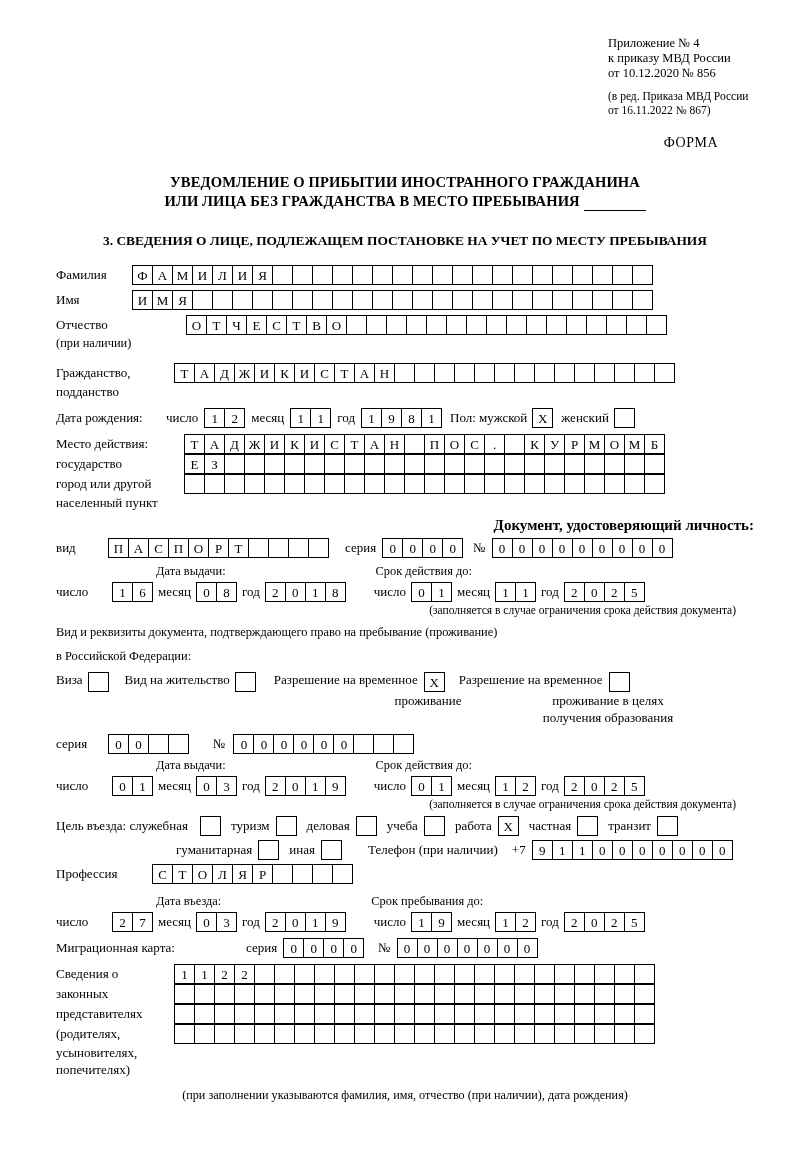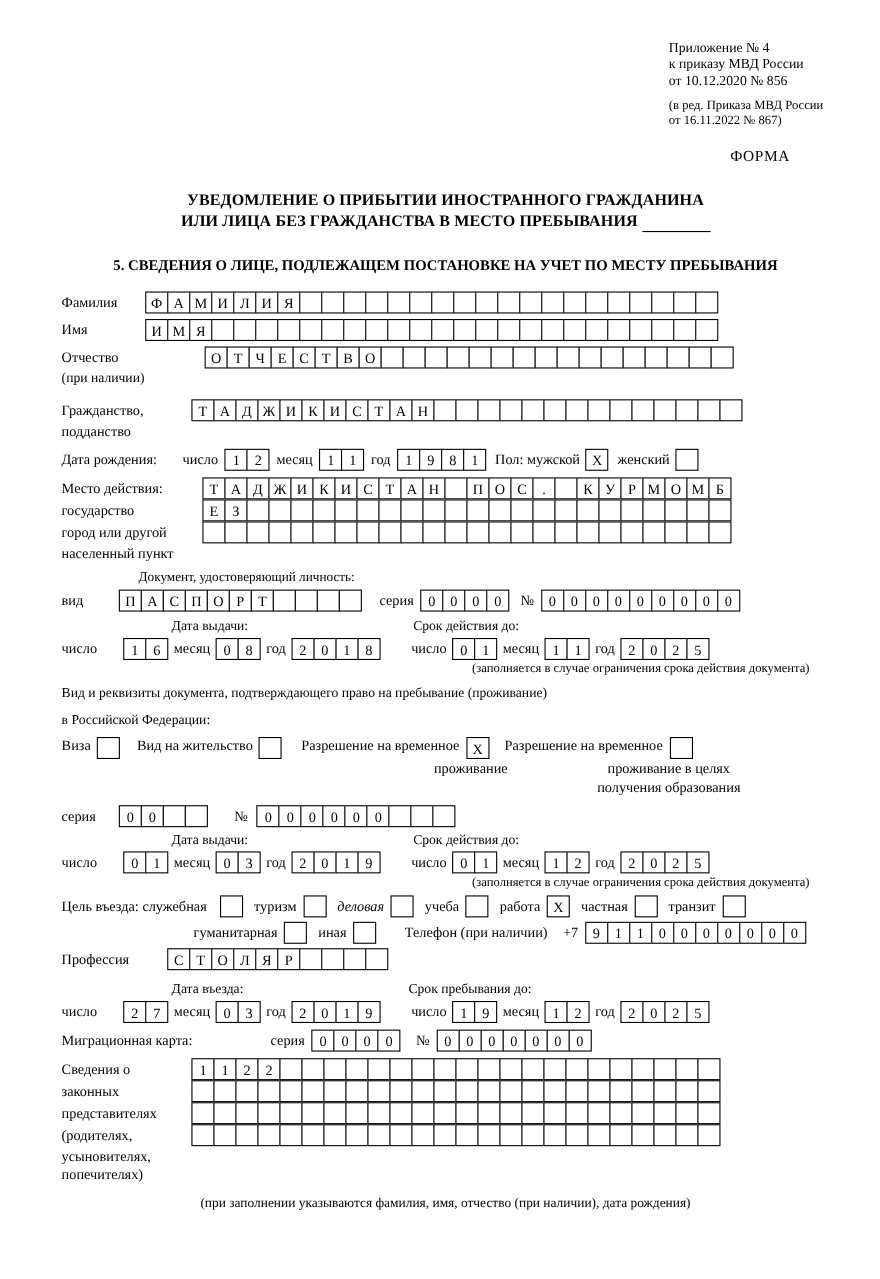--- a/index.html
+++ b/index.html
@@ -80,21 +80,21 @@
   }
   .cell:first-child{margin-left:0;}
   .bold{font-weight:bold;}
   
   .sqr{
     width:21px;height:20px;border:1px solid #000;box-sizing:border-box;
     display:inline-block;text-align:center;line-height:19px;font-size:13px;
     vertical-align:middle;
   }
   .doc-head{
-    text-align:left;font-weight:normal;font-size:12px;margin:6px 0 4px 0;
+    text-align:right;font-weight:bold;font-size:15px;margin:6px 0 4px 0;
   }
   .centered-note{text-align:right;font-size:11.5px;margin:2px 0 6px 0;padding-right:18px;}
   .smallcap{font-size:12.4px;}
   .bottom-note{
     text-align:center;font-size:12.2px;margin-top:10px;
   }
 </style>
 </head>
 <body>
 
@@ -110,21 +110,21 @@
   </div>
 
   <div class="forma">ФОРМА</div>
 
   <div class="title">
     <span>УВЕДОМЛЕНИЕ О ПРИБЫТИИ ИНОСТРАННОГО ГРАЖДАНИНА</span><br>
     <span>ИЛИ ЛИЦА БЕЗ ГРАЖДАНСТВА В МЕСТО ПРЕБЫВАНИЯ</span>
     <span class="ul"></span>
   </div>
 
-  <div class="subtitle">5. СВЕДЕНИЯ О ЛИЦЕ, ПОДЛЕЖАЩЕМ ПОСТАНОВКЕ НА УЧЕТ ПО МЕСТУ ПРЕБЫВАНИЯ</div>
+  <div class="subtitle">3. СВЕДЕНИЯ О ЛИЦЕ, ПОДЛЕЖАЩЕМ ПОСТАНОВКЕ НА УЧЕТ ПО МЕСТУ ПРЕБЫВАНИЯ</div>
 
   <div class="row" style="margin-bottom:5px;">
     <div class="lbl" style="width:76px;">Фамилия</div>
     <div class="boxes" id="surname-boxes">
         <div class="cell">Ф</div>
         <div class="cell">А</div>
         <div class="cell">М</div>
         <div class="cell">И</div>
         <div class="cell">Л</div>
         <div class="cell">И</div>
@@ -548,21 +548,21 @@
       </div>
   </div>
 
   <div class="centered-note">(заполняется в случае ограничения срока действия документа)</div>
 
   <div class="row" style="margin-bottom:4px;" id="purpose-row-1">
       <div class="lbl" style="margin-right: 6px;">Цель въезда: служебная</div>
       <div class="sqr" style="margin-left: 6px;"></div>
       <div class="lbl" style="margin-left: 10px;">туризм</div>
       <div class="sqr" style="margin-left: 6px;"></div>
-      <div class="lbl" style="margin-left: 10px; font-style: italic;">деловая</div>
+      <div class="lbl" style="margin-left: 10px;">деловая</div>
       <div class="sqr" style="margin-left: 6px;"></div>
       <div class="lbl" style="margin-left: 10px;">учеба</div>
       <div class="sqr" style="margin-left: 6px;"></div>
       <div class="lbl" style="margin-left: 10px;">работа</div>
       <div class="sqr" style="margin-left: 6px;">X</div>
       <div class="lbl" style="margin-left: 10px;">частная</div>
       <div class="sqr" style="margin-left: 6px;"></div>
       <div class="lbl" style="margin-left: 10px;">транзит</div>
       <div class="sqr" style="margin-left: 6px;"></div>
     </div>

